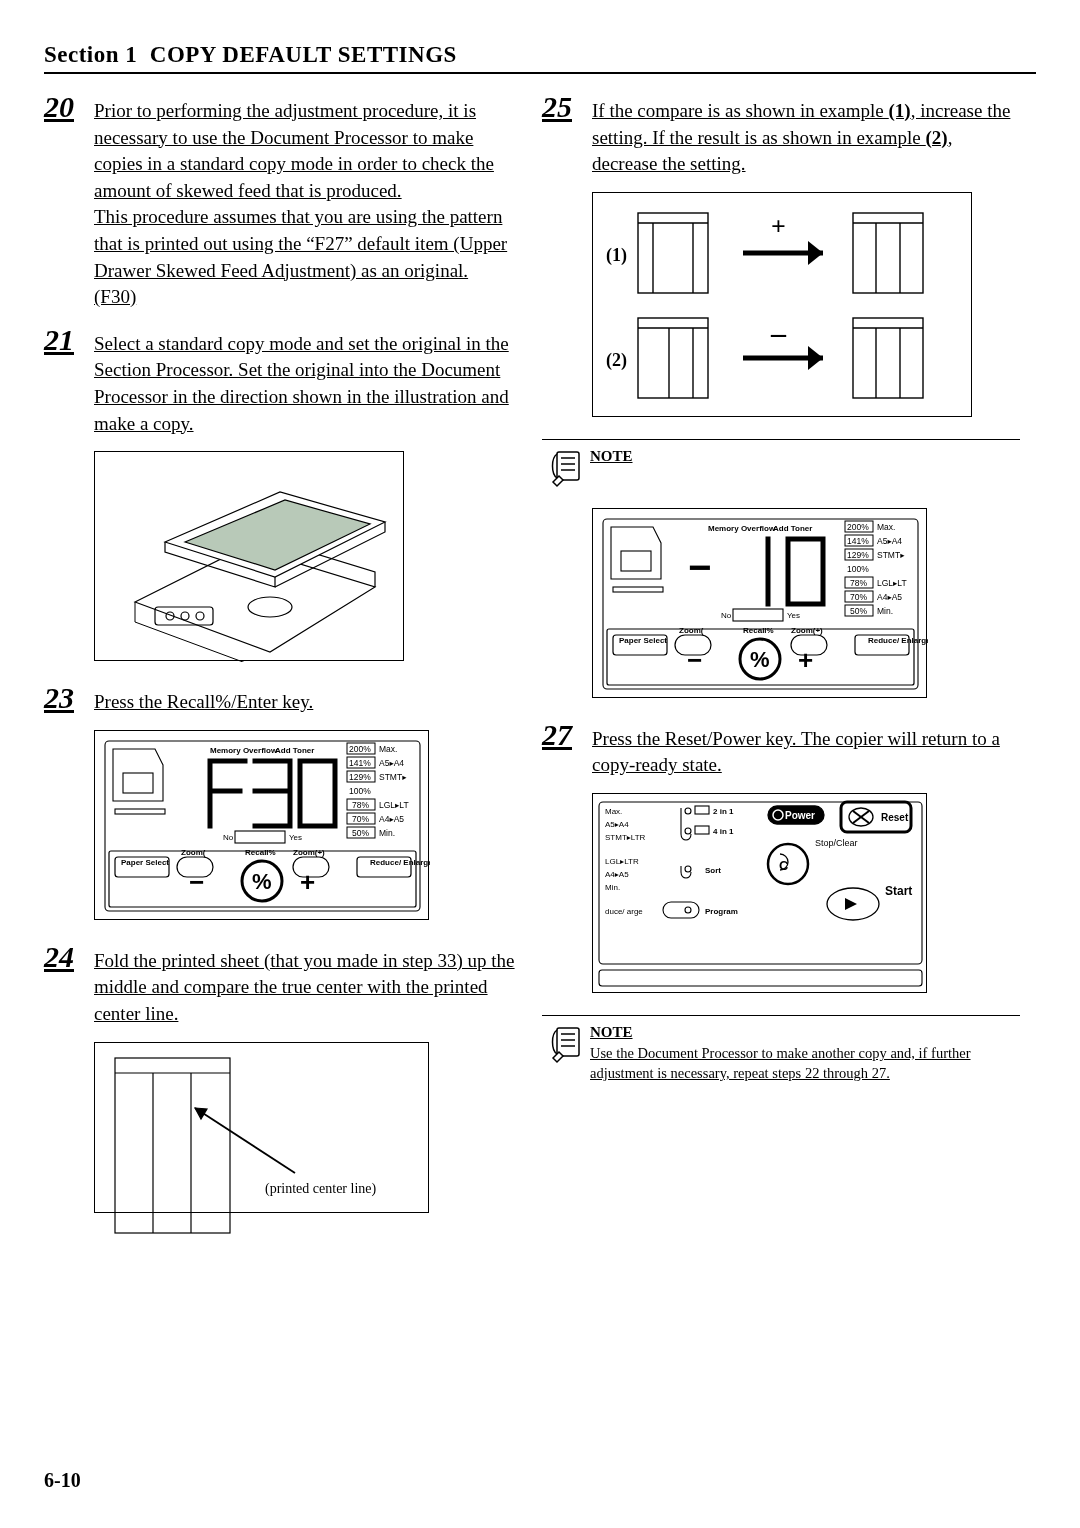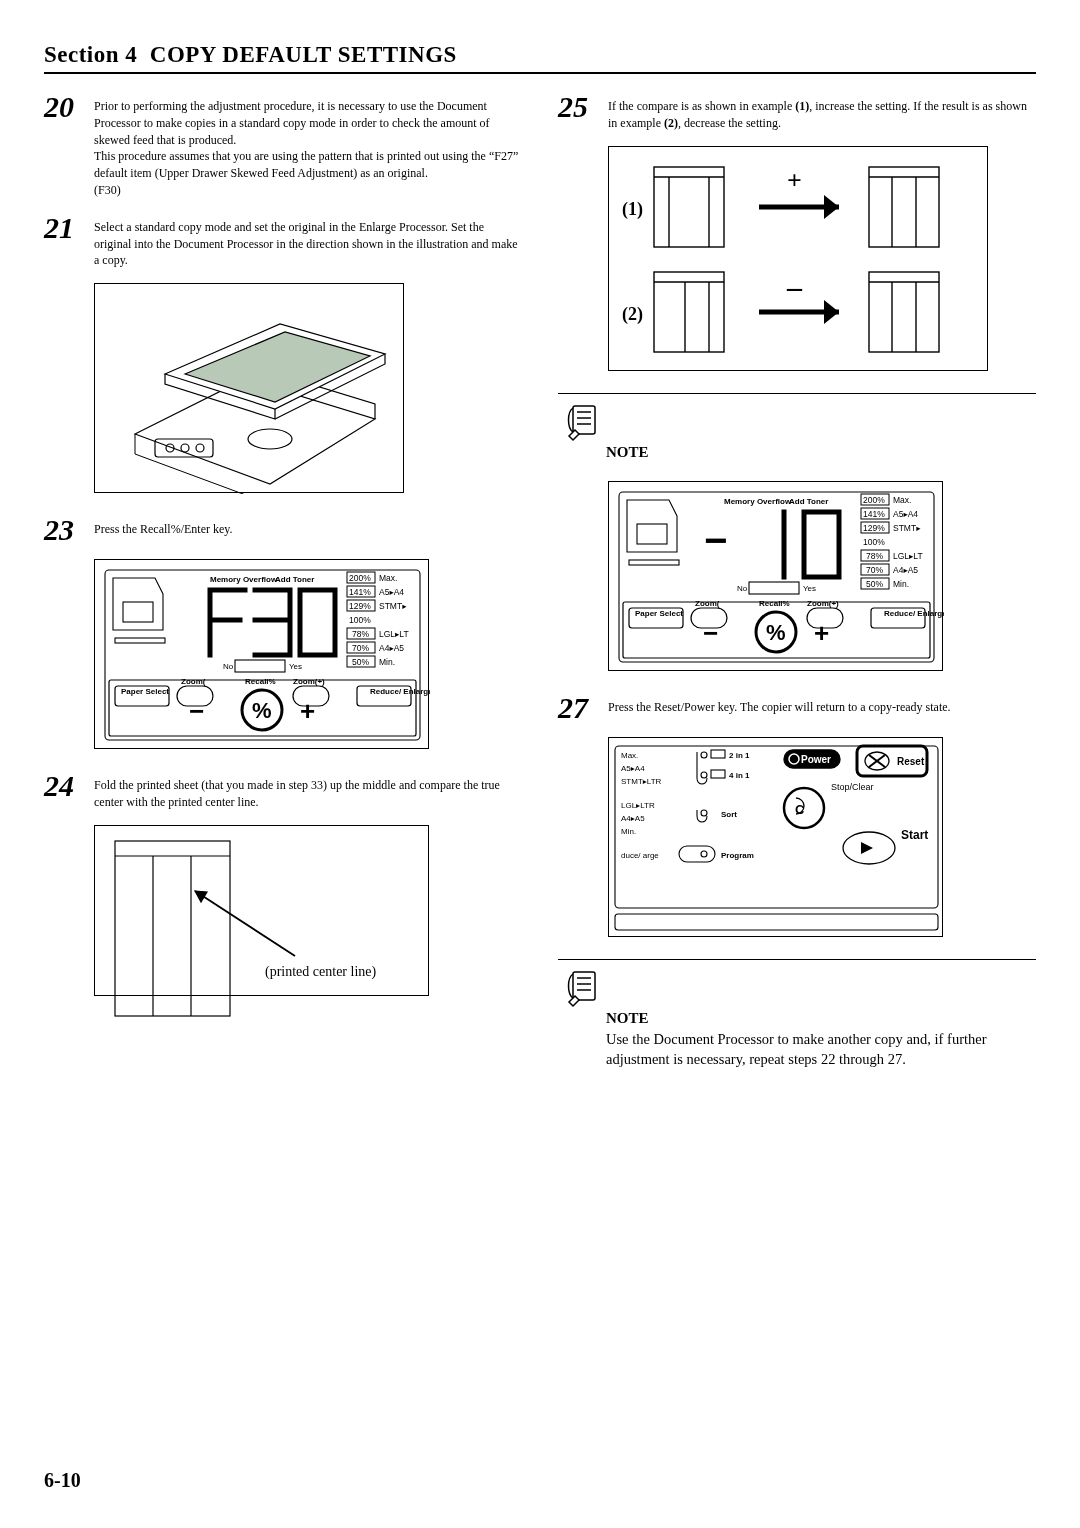--- a/index.html
+++ b/index.html
@@ -19,42 +19,43 @@
   .header-title {
     font-size: 23px;
     font-weight: bold;
     letter-spacing: 0.5px;
     padding-bottom: 4px;
     border-bottom: 2px solid #000;
     margin-bottom: 18px;
   }
   .columns {
     display: flex;
-    gap: 36px;
+    gap: 20px;
+    text-decoration: underline;
   }
   .col {
     width: 478px;
   }
   .step {
     display: flex;
     align-items: flex-start;
     margin-bottom: 14px;
   }
   .step-num {
     font-family: "Century Schoolbook", serif;
     font-style: italic;
     font-weight: bold;
     font-size: 30px;
     line-height: 1;
     width: 50px;
     flex-shrink: 0;
     text-align: left;
   }
   .step-body {
-    font-size: 12px;
+    font-size: 19px;
     line-height: 1.4;
     padding-top: 6px;
   }
   .figure {
     margin: 10px 0 22px 50px;
     border: 1.5px solid #000;
     box-sizing: border-box;
     position: relative;
     background: #fff;
   }
@@ -71,21 +72,20 @@
   .note-icon {
     width: 48px;
     flex-shrink: 0;
     display: flex;
     justify-content: center;
     padding-top: 2px;
   }
   .note-text {
     font-size: 14.5px;
     line-height: 1.4;
-    margin-top: 42px;
   }
   .note-title {
     font-weight: bold;
     font-size: 15px;
     display: block;
   }
   .page-num {
     position: absolute;
     left: 44px;
     bottom: 36px;
@@ -94,39 +94,39 @@
     font-family: Liberation Serif, serif;
   }
   .zoom-row text { font-family: Arial, Helvetica, sans-serif; }
 </style>
 </head>
 <body>
 
 <div class="page">
 
   <div class="header-title">
-    <span>Section 4</span>&nbsp;&nbsp;<span>COPY DEFAULT SETTINGS</span>
+    <span>Section 1</span>&nbsp;&nbsp;<span>COPY DEFAULT SETTINGS</span>
   </div>
 
   <div class="columns">
 
     <div class="col">
 
       <div class="step">
         <div class="step-num">20</div>
         <div class="step-body">
           <span>Prior to performing the adjustment procedure, it is necessary to use the Document Processor to make copies in a standard copy mode in order to check the amount of skewed feed that is produced.</span><br>
           <span>This procedure assumes that you are using the pattern that is printed out using the “F27” default item (Upper Drawer Skewed Feed Adjustment) as an original.</span><br>
           <span>(F30)</span>
         </div>
       </div>
 
       <div class="step">
         <div class="step-num">21</div>
-        <div class="step-body">Select a standard copy mode and set the original in the Enlarge Processor. Set the original into the Document Processor in the direction shown in the illustration and make a copy.</div>
+        <div class="step-body">Select a standard copy mode and set the original in the Section Processor. Set the original into the Document Processor in the direction shown in the illustration and make a copy.</div>
       </div>
 
       <div class="figure" style="width:310px;height:210px;">
         <svg viewBox="0 0 310 210" width="310" height="210">
           <g stroke="#000" fill="none" stroke-width="1.2">
             <path d="M 40 150 L 150 95 L 280 135 L 175 200 Z"></path>
             <path d="M 40 150 L 40 170 L 175 220" stroke-width="1"></path>
             <path d="M 150 95 L 150 80 L 280 120 L 280 135"></path>
             <ellipse cx="175" cy="155" rx="22" ry="10" fill="#fff"></ellipse>
 

